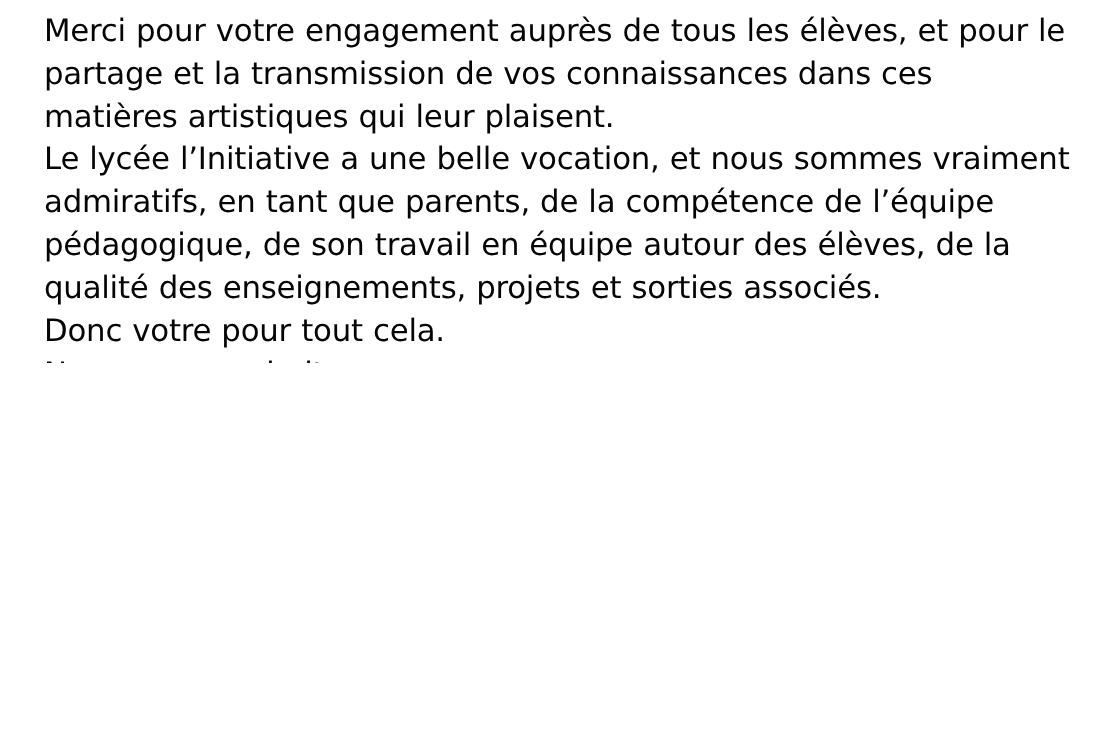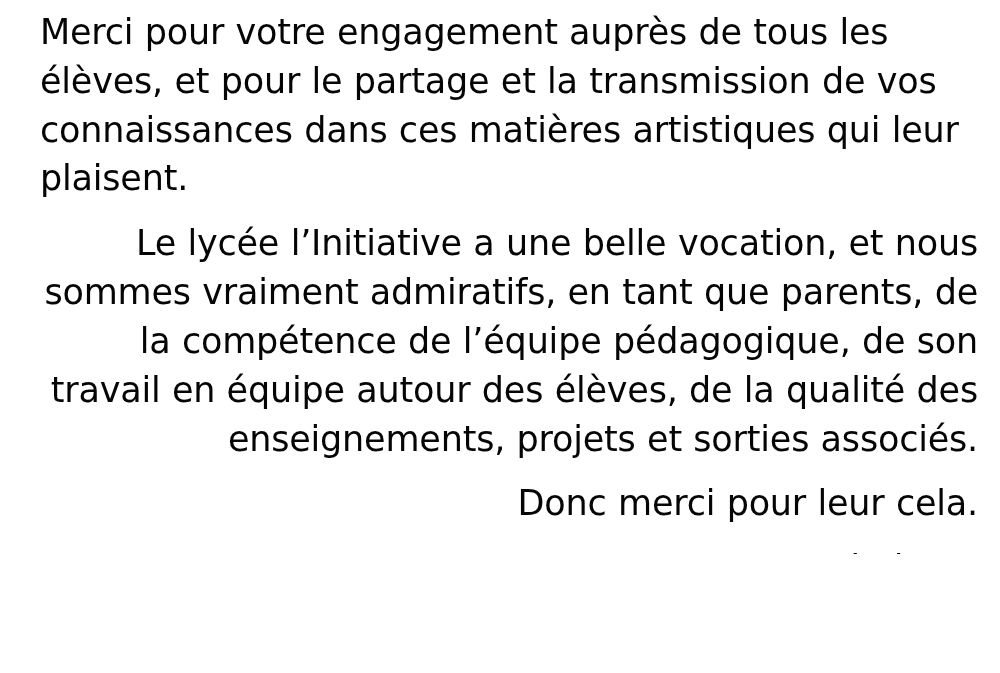--- a/index.html
+++ b/index.html
@@ -15,43 +15,42 @@
   }
   .page {
     box-sizing: border-box;
     width: 1000px;
     height: 673px;
     padding: 8px 22px 0 40px;
     background: #ffffff;
   }
   .doc-body {
     color: #050505;
-    font-size: 35px;
+    font-size: 28px;
     line-height: 1.395;
     letter-spacing: -0.2px;
     font-weight: 400;
   }
   .para {
     margin: 0 0 0 0;
     padding: 0;
     text-align: left;
     word-spacing: 0.5px;
   }
   .para + .para {
-    margin-top: 16px;
-    text-align: right;
+    margin-top: 0px;
   }
   .clipped {
     overflow: hidden;
     max-height: 10px;
   }
 </style>
 </head>
 <body>
 
 <div class="page">
   <div class="doc-body">
     <p class="para">Merci pour votre engagement auprès de tous les élèves, et pour le partage et la transmission de vos connaissances dans ces matières artistiques qui leur plaisent.</p>
     <p class="para">Le lycée l’Initiative a une belle vocation, et nous sommes vraiment admiratifs, en tant que parents, de la compétence de l’équipe pédagogique, de son travail en équipe autour des élèves, de la qualité des enseignements, projets et sorties associés.</p>
-    <p class="para">Donc merci pour leur cela.</p>
+    <p class="para">Donc votre pour tout cela.</p>
     <p class="para clipped">Nous vous souhaitons</p>
   </div>
 </div>
 
 </body></html>

